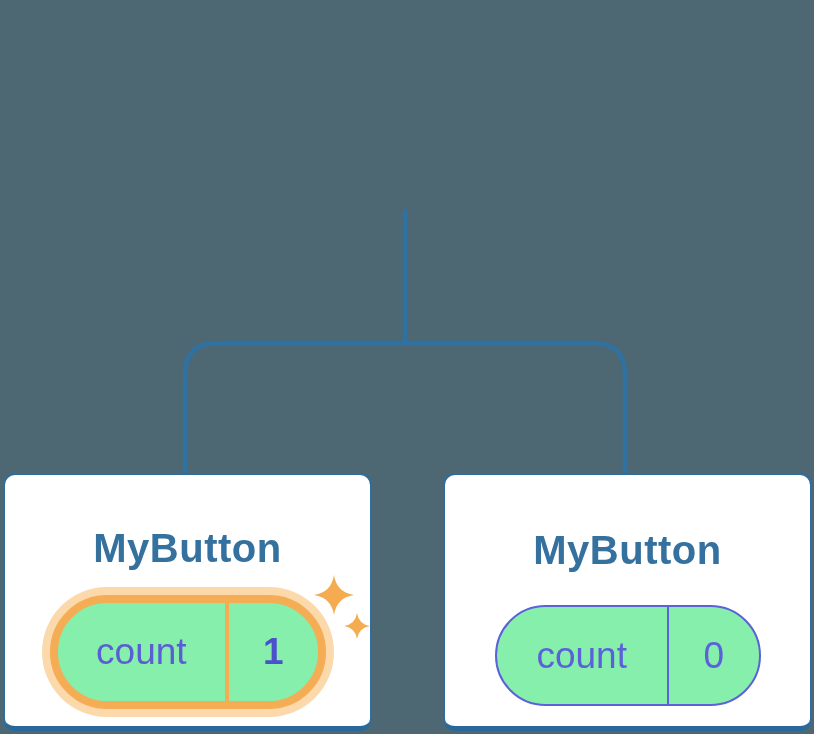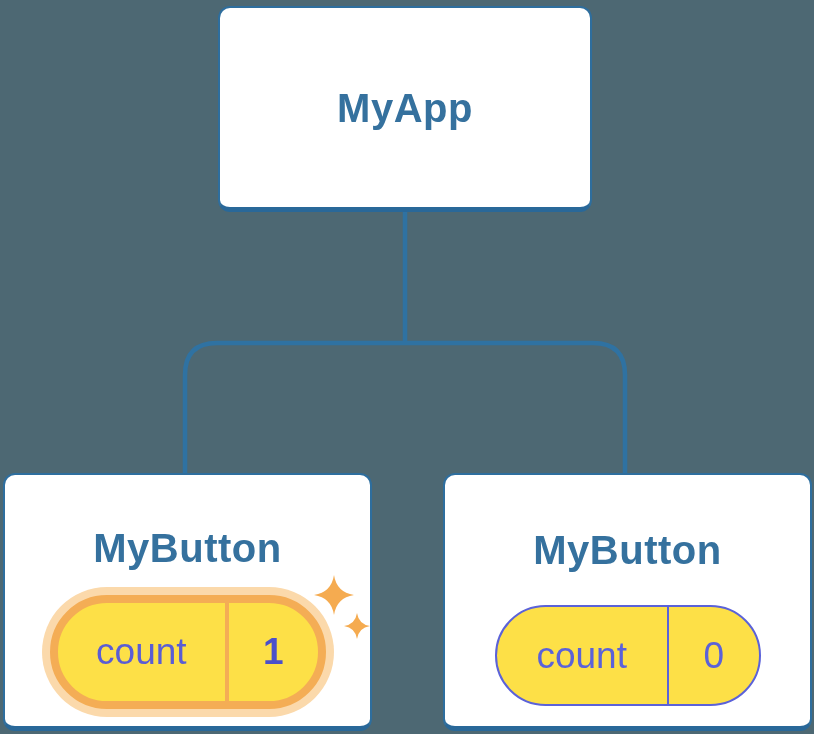--- a/index.html
+++ b/index.html
@@ -63,21 +63,21 @@
     font-size: 40px;
     font-weight: 700;
     letter-spacing: 0.5px;
     color: #35719e;
     line-height: 1.15;
   }
   .pill {
     position: relative;
     display: flex;
     align-items: stretch;
-    background: #fde047;
+    background: #86efac;
     box-sizing: border-box;
   }
   .pill-highlight {
     margin-top: 24px;
     width: 276px;
     height: 114px;
     border: 8px solid #f4ad55;
     border-radius: 62px;
     box-shadow: 0 0 0 8px #fbd9ab;
   }
@@ -133,23 +133,20 @@
 </head>
 <body>
 
 <div class="stage">
 
   <svg class="connector-svg" viewBox="0 0 814 734" xmlns="http://www.w3.org/2000/svg">
     <path d="M 405 210 L 405 345" fill="none" stroke="#2f72a2" stroke-width="4.5"></path>
     <path d="M 185 475 L 185 375 Q 185 343 217 343 L 593 343 Q 625 343 625 375 L 625 475" fill="none" stroke="#2f72a2" stroke-width="4.5"></path>
   </svg>
 
-  <div class="card card-root">
-    <div class="node-label">MyApp</div>
-  </div>
 
   <div class="card card-child-left">
     <div class="node-label">MyButton</div>
     <div class="pill pill-highlight">
       <div class="pill-cell pill-key">count</div>
       <div class="pill-divider"></div>
       <div class="pill-cell pill-value">1</div>
       <svg class="sparkle sparkle-large" viewBox="0 0 24 24" xmlns="http://www.w3.org/2000/svg">
         <path d="M12 0 Q13.6 10.4 24 12 Q13.6 13.6 12 24 Q10.4 13.6 0 12 Q10.4 10.4 12 0 Z" fill="#f5ab50"></path>
       </svg>

